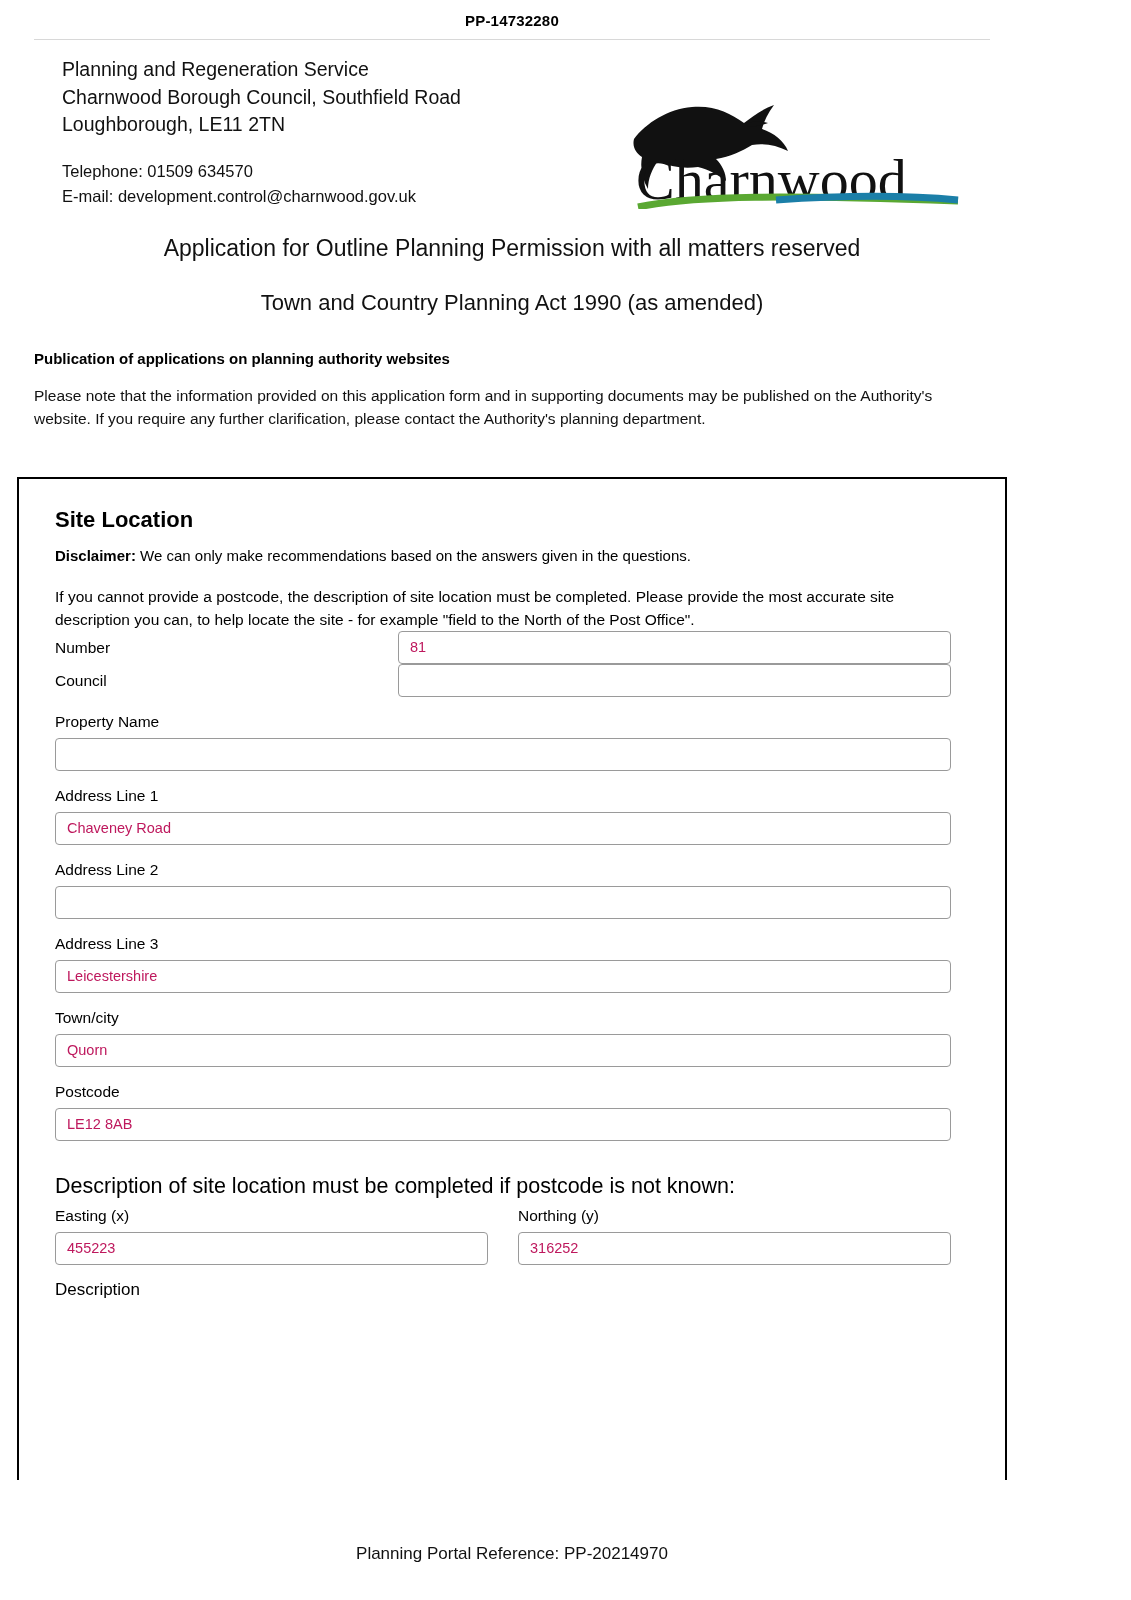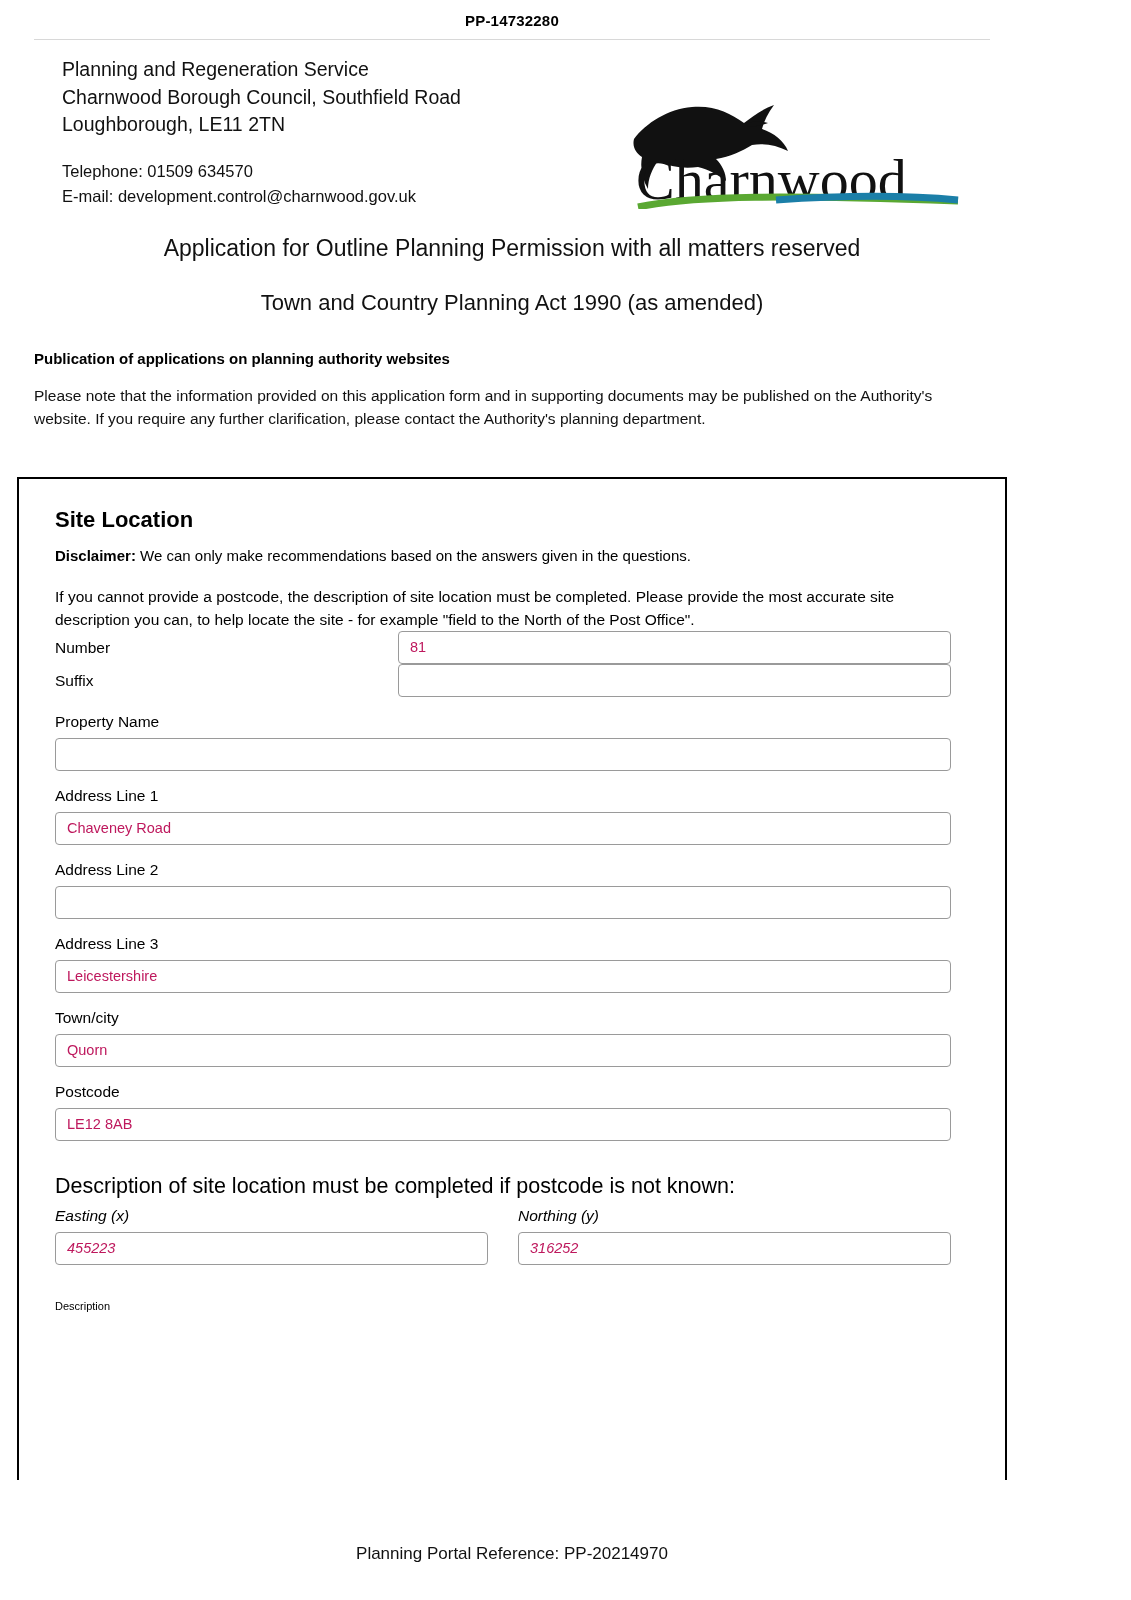--- a/index.html
+++ b/index.html
@@ -159,33 +159,32 @@
   .subhead {
     font-size: 21.5px;
     margin-top: 33px;
     margin-bottom: 8px;
   }
 
   .coords {
     display: flex;
     gap: 30px;
     margin-top: 8px;
-    font-style: italic;
   }
   .coord-col { width: 50%; }
   .coord-col .lbl {
     font-size: 15.5px;
     display: block;
     margin-bottom: 7px;
   }
   .coord-col .fld { width: 100%; }
 
   .desc-label {
-    font-size: 11px;
-    margin-top: 35px;
+    font-size: 17px;
+    margin-top: 15px;
   }
 
   
   .footer {
     position: absolute;
     left: 0;
     right: 0;
     bottom: 36px;
     text-align: center;
     font-size: 17px;
@@ -240,21 +239,21 @@
     </div>
 
     <div class="para">If you cannot provide a postcode, the description of site location must be completed. Please provide the most accurate site description you can, to help locate the site - for example "field to the North of the Post Office".</div>
 
     <div class="row-inline">
       <div class="lbl">Number</div>
       <div class="fld inline">81</div>
     </div>
 
     <div class="row-inline">
-      <div class="lbl">Suffix</div>
+      <div class="lbl">Council</div>
       <div class="fld inline"></div>
     </div>
 
     <div class="row-stack">
       <span class="lbl">Property Name</span>
       <div class="fld"></div>
     </div>
 
     <div class="row-stack">
       <span class="lbl">Address Line 1</span>

